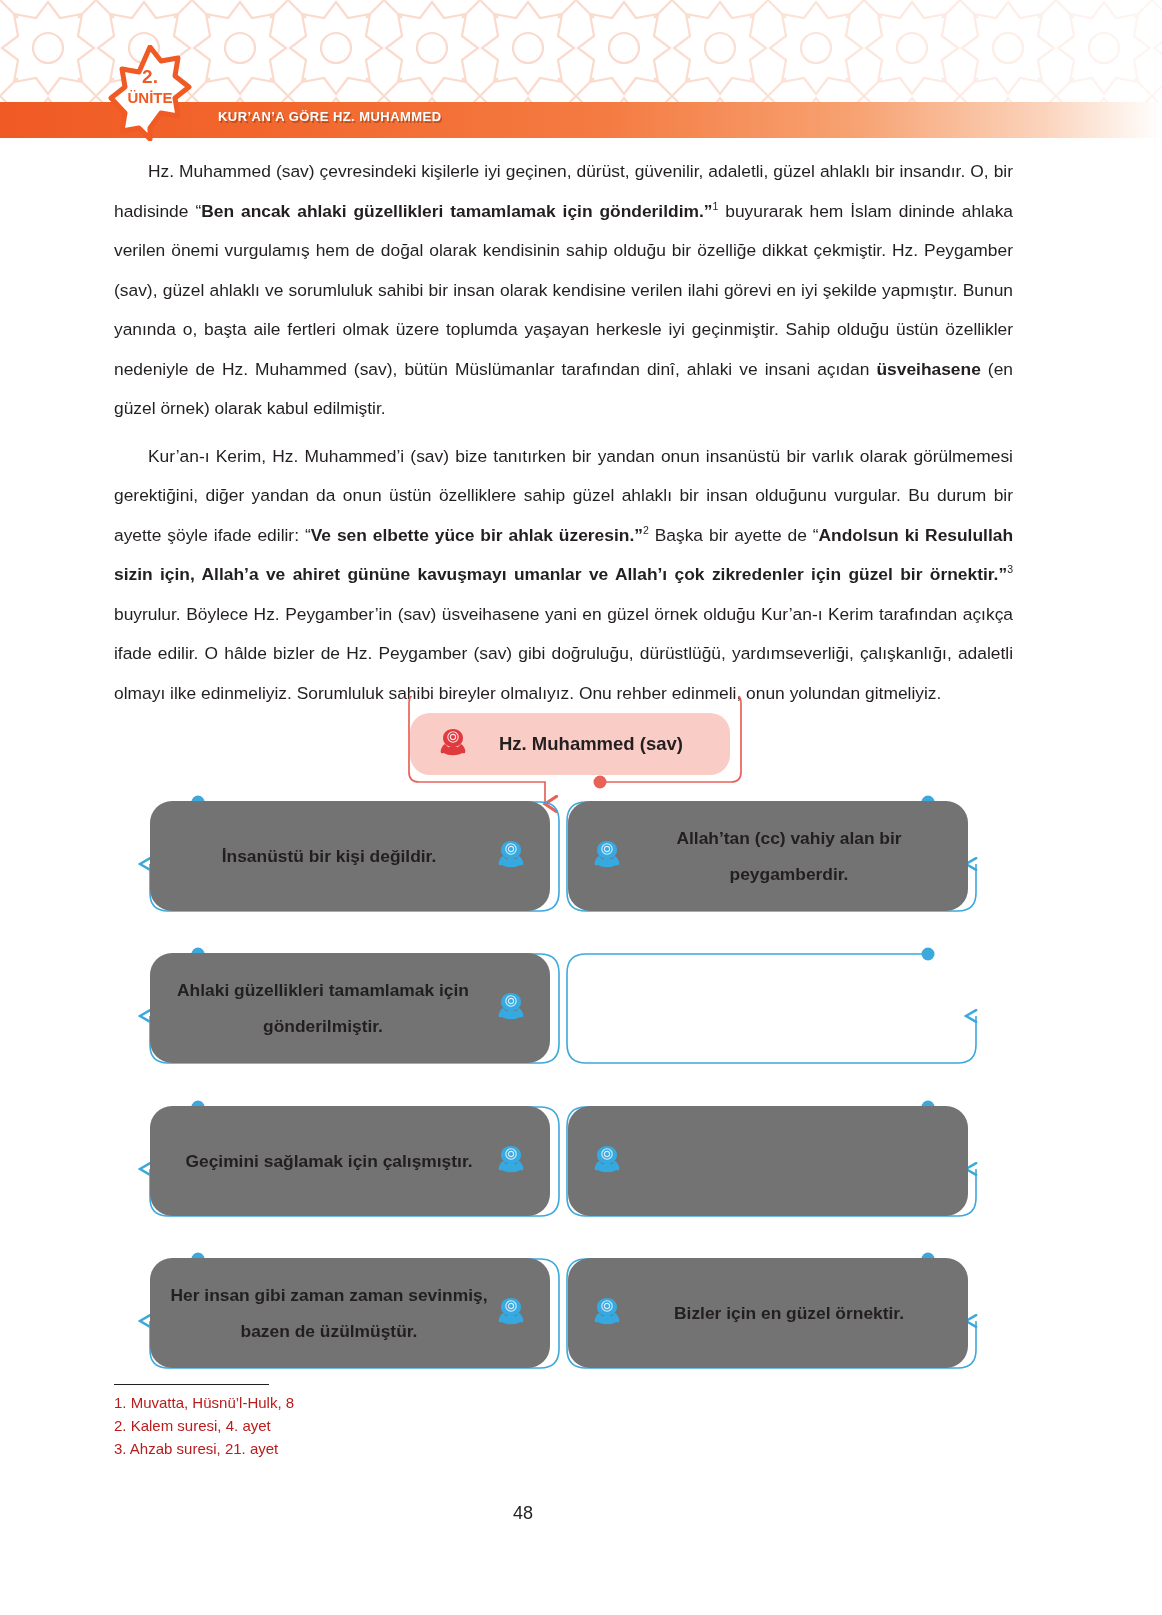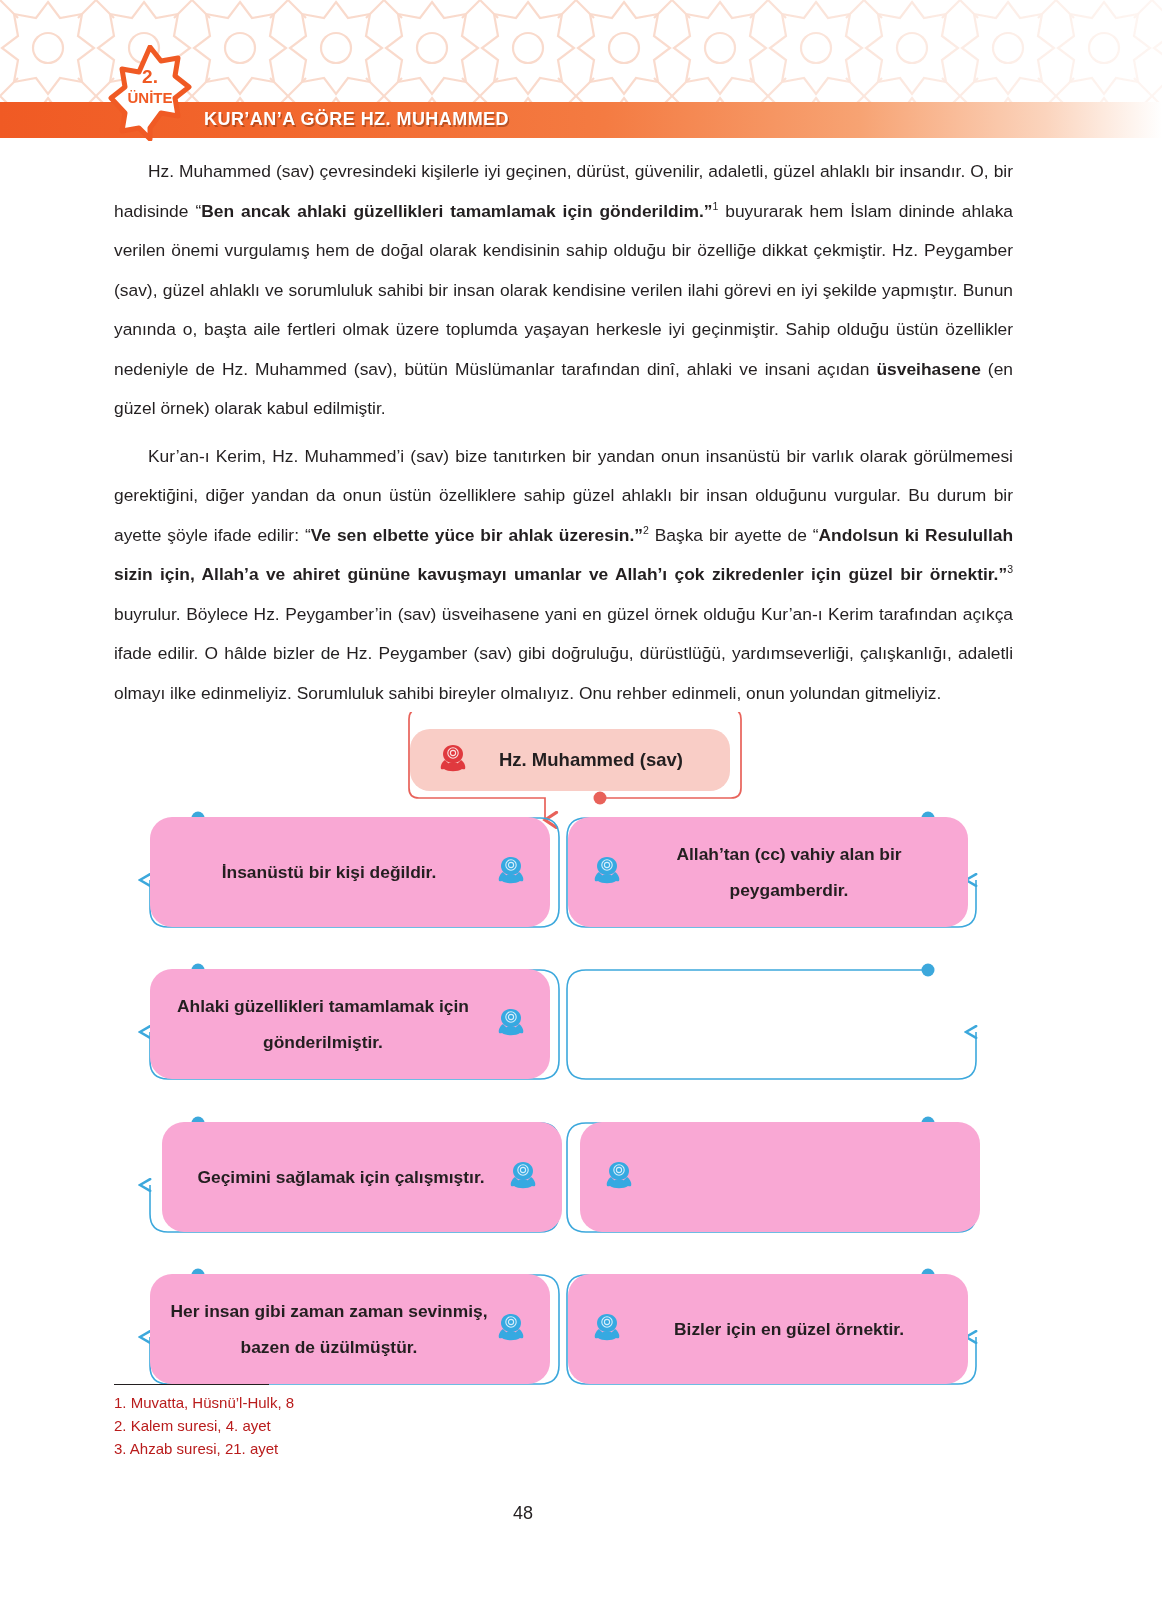--- a/index.html
+++ b/index.html
@@ -22,22 +22,22 @@
     background-color:#ffffff;
     overflow:hidden;
   }
   .pattern-bg svg{ position:absolute; left:0; top:0; opacity:.42; }
 
   .title-bar{
     position:absolute; left:0; top:102px; width:1162px; height:36px;
     background:linear-gradient(90deg,#f05a24 0%, #f2662c 22%, #f47b42 52%, #f7a373 74%, #fbd4bd 90%, #ffffff 100%);
   }
   .title-text{
-    position:absolute; left:204px; top:109px;
-    font-size:18px; font-weight:bold; letter-spacing:.45px;
+    position:absolute; left:218px; top:109px;
+    font-size:13px; font-weight:bold; letter-spacing:.45px;
     color:#ffffff;
     text-shadow:1.5px 1.5px 0 rgba(120,45,12,.45);
     white-space:nowrap;
   }
 
   .unit-badge{
     position:absolute; left:108px; top:45px; width:84px; height:96px;
   }
   .unit-badge .badge-num{
     position:absolute; left:0; top:22px; width:84px; text-align:center;
@@ -59,21 +59,21 @@
     text-align:justify;
     text-indent:34px;
     color:#231f20;
     hyphens:manual;
   }
   p.para b{ font-weight:bold; }
   sup{ font-size:10.5px; vertical-align:super; line-height:0; }
 
   
   .diagram{
-    position:absolute; left:0px; top:712px; width:1162px; height:680px;padding-left:8px;
+    position:absolute; left:0px; top:696px; width:1162px; height:680px;padding-left:8px;
   }
   .diagram svg.connectors{
     position:absolute; left:0; top:0; width:1162px; height:680px;
     pointer-events:none;
   }
 
   .node{
     position:absolute;
     border-radius:22px;
     display:flex; align-items:center;
@@ -86,29 +86,29 @@
   .rose{ width:42px; height:40px; flex:0 0 42px; }
 
   .center-node{
     left:410px; top:17px; width:320px; height:62px;
     background:#f9cdc6; border-radius:20px;
     padding:0 22px;
   }
   .center-node .label{ font-size:18.5px; }
 
   .leaf{
-    background:#f9a8d4;
+    background:#737373;
     height:110px;
   }
   .leaf.l{ left:150px; width:400px; }
   .leaf.r{ left:568px; width:400px; }
 
   .row1{ top:105px; }
   .row2{ top:257px;gap:12px; }
-  .row3{ top:410px;margin-left:12px; }
+  .row3{ top:410px; }
   .row4{ top:562px; }
 
   
   .foot-rule{
     position:absolute; left:114px; top:1384px; width:155px; height:0;
     border-top:1.6px solid #231f20;
   }
   .footnotes{
     position:absolute; left:114px; top:1391px; width:600px;
     font-size:15px; line-height:23px; color:#b91c1c;

